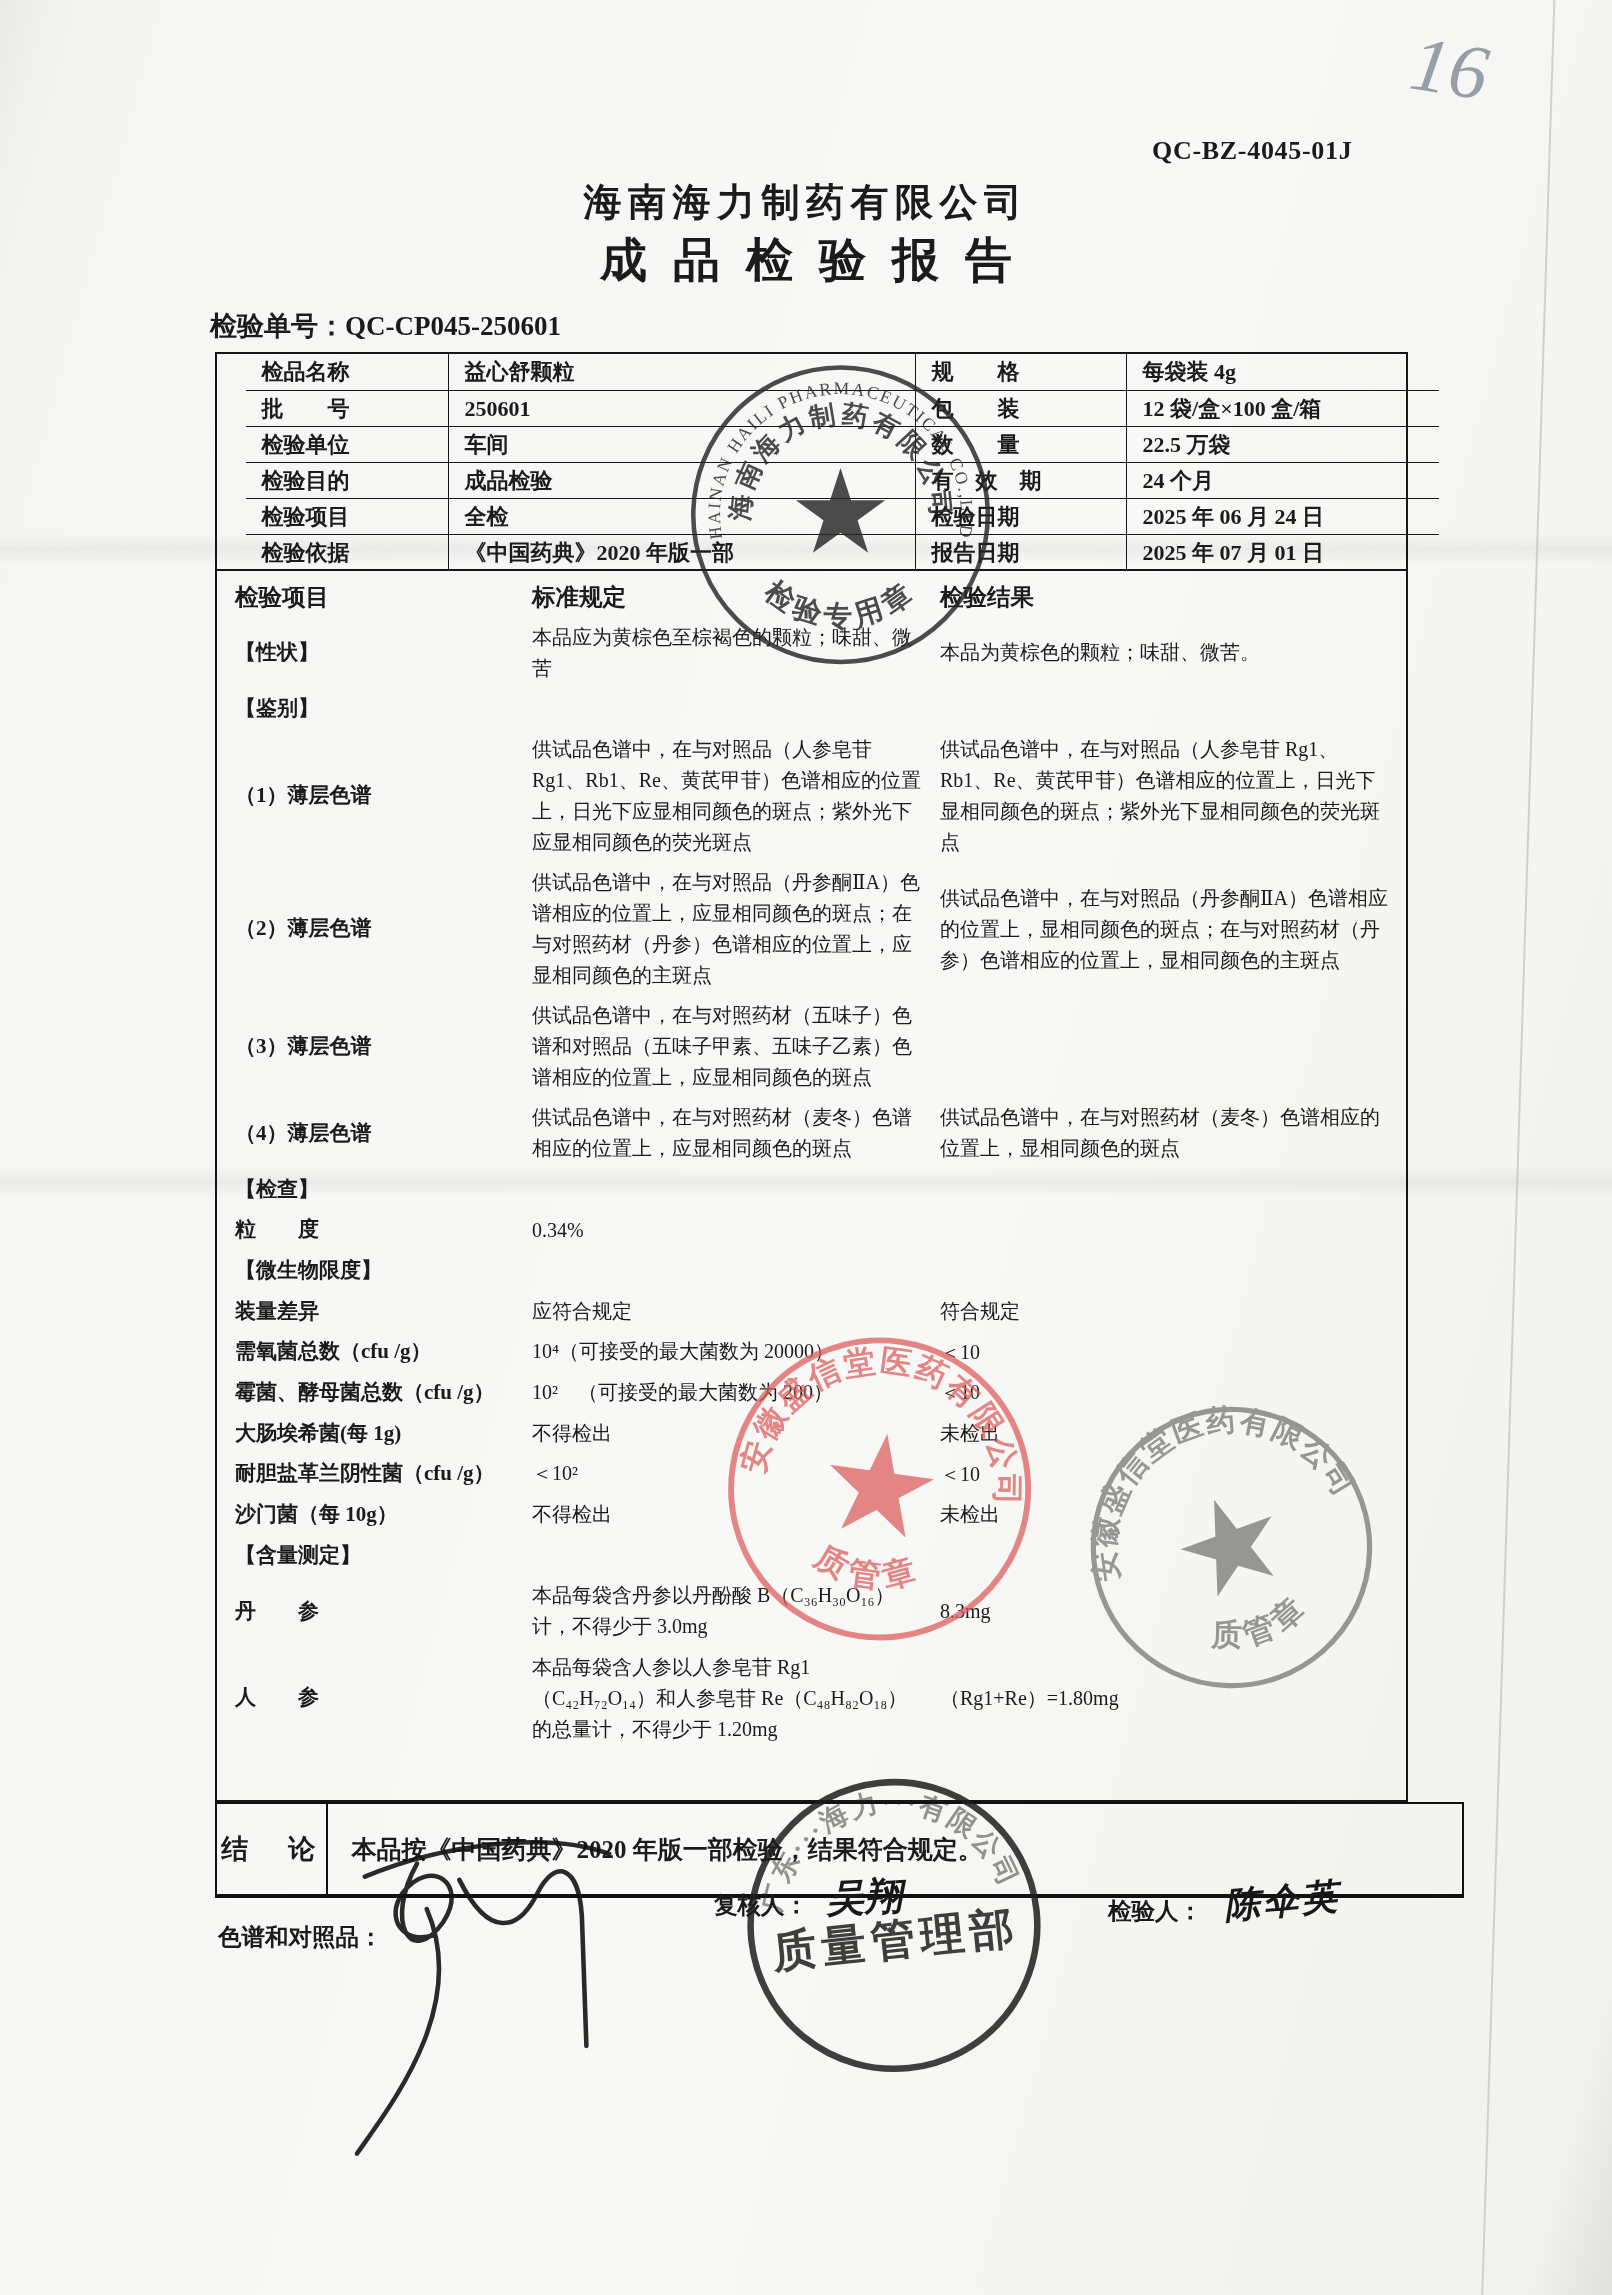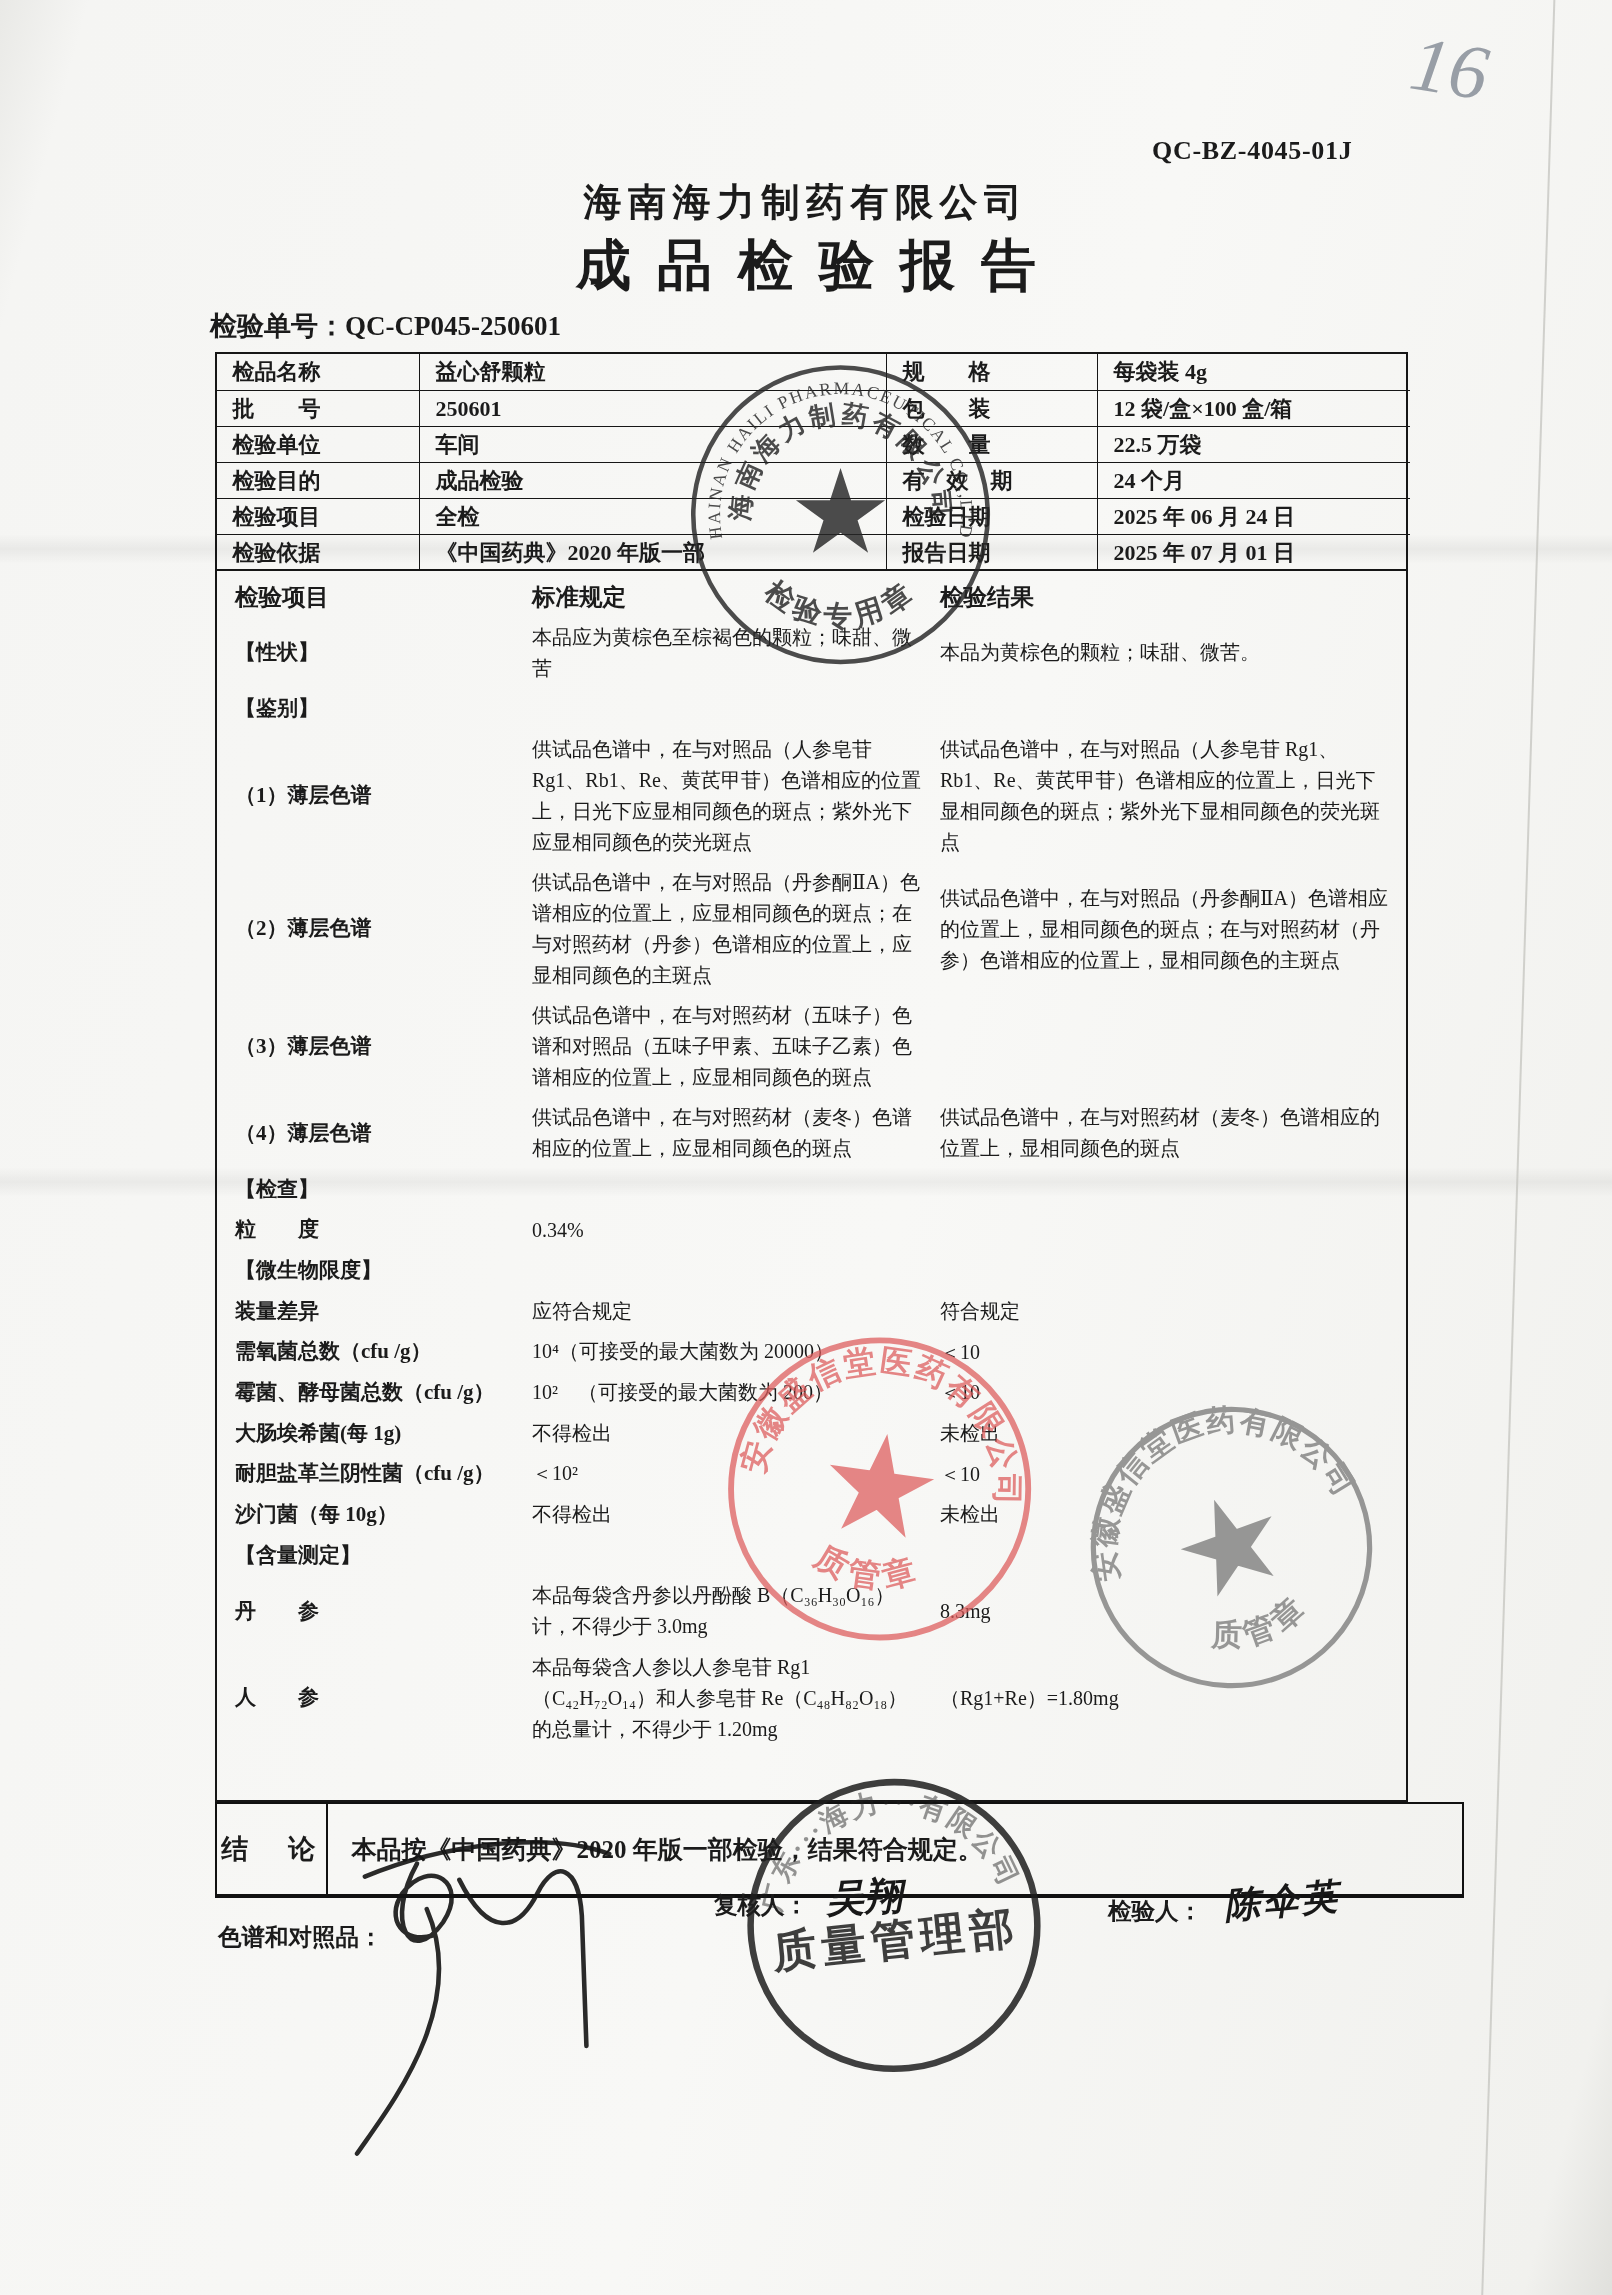--- a/index.html
+++ b/index.html
@@ -10,26 +10,26 @@
   .crease{position:absolute;left:0;width:100%;height:30px;
     background:linear-gradient(180deg,rgba(0,0,0,0) 0%,rgba(0,0,0,0.05) 50%,rgba(0,0,0,0) 100%);}
   .paper-edge{position:absolute;top:-19.6px;right:56px;width:2px;height:2379px;background:#c7c7c2;
     transform:rotate(1.8deg);transform-origin:top center;opacity:.8;}
   .hand16{position:absolute;left:1411px;top:23.5px;font-size:77px;color:#989ea6;
     font-style:italic;transform:rotate(9deg);}
   .doccode{position:absolute;left:1152px;top:136px;font-size:26px;font-weight:600;letter-spacing:0.7px;}
   .company{position:absolute;left:0;top:177px;width:100%;text-align:center;
     font-size:38px;font-weight:bold;letter-spacing:6.5px;}
   .title{position:absolute;left:0;top:229px;width:100%;text-align:center;
-    font-size:55px;font-weight:bold;letter-spacing:26px;text-indent:26px;}
+    font-size:47px;font-weight:bold;letter-spacing:26px;text-indent:26px;}
   .reportno{position:absolute;left:210px;top:308px;font-size:27px;font-weight:600;}
   
   .info-table{position:absolute;left:215px;top:352px;width:1193px;height:219px;
     display:grid;grid-template-columns:202px 467px 211px 313px;grid-auto-rows:36px;
-    border:2px solid #161616;box-sizing:border-box;font-size:22px;font-weight:600;}
+    border:2px solid #161616;box-sizing:border-box;font-size:22px;font-weight:600;padding-left:29px;}
   .info-table .cell{display:flex;align-items:center;padding-left:15.6px;overflow:hidden;white-space:nowrap;}
   .info-table .bt{border-top:1.3px solid #161616;}
   .info-table .bl{border-left:1.3px solid #161616;}
   
   .body-box{position:absolute;left:215px;top:571px;width:1193px;height:1231px;
     border:2px solid #161616;border-top:none;box-sizing:border-box;overflow:hidden;padding-top:5.2px;}
   .brow{display:grid;grid-template-columns:280px 391px 1fr;column-gap:17px;
     padding:4.6px 17px 4.6px 18px;align-items:start;}
   .bhead .bc{font-size:23.5px;font-weight:bold;}
   .bitem{align-self:center;font-size:21px;font-weight:600;line-height:1.5;}

